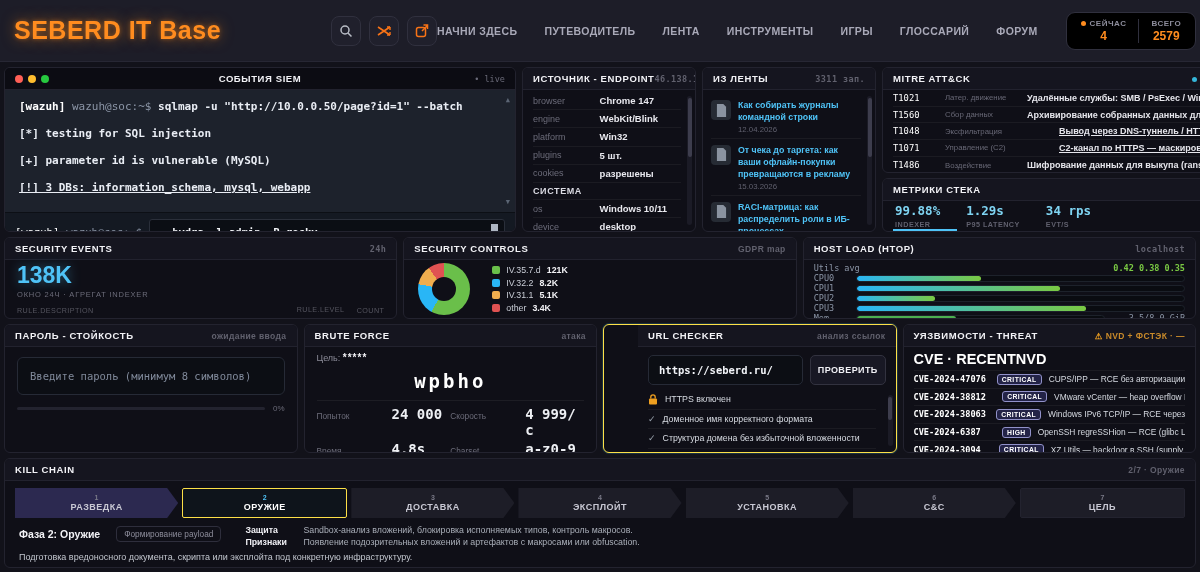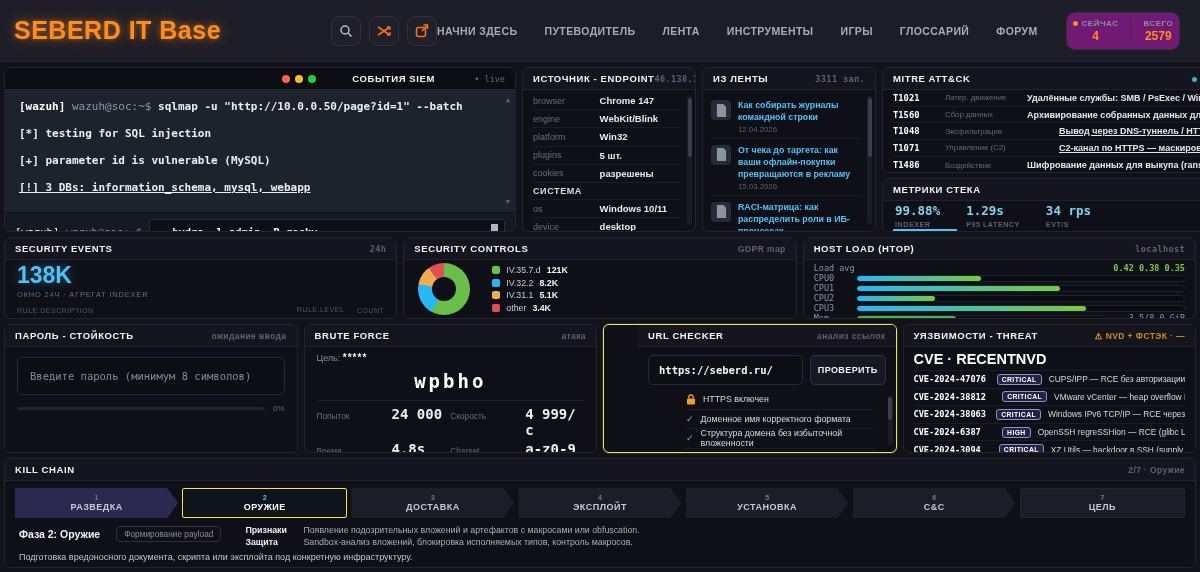--- a/index.html
+++ b/index.html
@@ -6,41 +6,41 @@
   html,body { width:1200px; height:572px; overflow:hidden; }
   body { background:#12121a; font-family:"Liberation Sans",sans-serif; color:#e6e6ea; font-size:10px; }
 
   
   .topbar { height:62px; display:flex; align-items:center; padding:0 26px 0 14px; background:#1d1d28; border-bottom:1px solid #272734; }
   .logo { font-size:25px; font-weight:800; color:#ff8c1f; letter-spacing:.5px; text-shadow:0 0 14px rgba(255,140,31,.55),0 0 4px rgba(255,140,31,.4); white-space:nowrap; }
   .hdr-icons { display:flex; gap:8px; margin-left:110px; }
   .icon-btn { width:30px; height:30px; border:1px solid #30303e; border-radius:8px; background:#20202c; display:flex; align-items:center; justify-content:center; cursor:pointer; }
   .nav { display:flex; gap:27px; margin-left:auto; align-items:center; }
   .nav-item { font-size:10.5px; font-weight:700; color:#a9a9b8; letter-spacing:.4px; cursor:pointer; white-space:nowrap; }
-  .hdr-stats { display:flex; align-items:stretch; gap:12px; border:1px solid #30303e; border-radius:9px; padding:6px 6px; margin-left:28px; background:#701a75; }
+  .hdr-stats { display:flex; align-items:stretch; gap:12px; border:1px solid #30303e; border-radius:9px; padding:6px 14px; margin-left:28px; background:#000000; }
   .stat-cell { display:flex; flex-direction:column; align-items:center; gap:1px; }
   .stat-label { font-size:8px; font-weight:700; color:#8d8d9c; letter-spacing:.5px; display:flex; align-items:center; gap:4px; }
   .stat-dot { width:5px; height:5px; border-radius:50%; background:#ff8c1f; }
   .stat-value { font-size:12px; font-weight:800; color:#ff8c1f; }
   .stat-divider { width:1px; background:#30303e; }
 
   
   .main { padding:5px 4px 4px; display:flex; flex-direction:column; gap:5px; height:510px; }
   .row1 { display:grid; grid-template-columns:512px 174px 174px 1fr; gap:6px; height:165px; }
   .row2 { display:grid; grid-template-columns:1fr 1fr 1fr; gap:6px; height:82px; }
   .row3 { display:grid; grid-template-columns:1fr 1fr 1fr 1fr; gap:6px; height:129px; }
   .row4 { flex:1; }
 
   .panel { background:#0f0f17; border:1px solid #23232f; border-radius:6px; overflow:hidden; display:flex; flex-direction:column; position:relative; }
   .phead { height:22px; min-height:22px; padding:0 10px; display:flex; align-items:center; justify-content:space-between; background:#15151f; border-bottom:1px solid #22222e; }
   .ptitle { font-size:9.5px; font-weight:800; letter-spacing:.6px; color:#f2f2f6; white-space:nowrap; }
   .pbadge { font-size:8.5px; font-weight:600; color:#61616e; letter-spacing:.4px; white-space:nowrap; }
 
   
-  .term-head { background:#0c0c13;justify-content:flex-end; }
+  .term-head { background:#0c0c13; }
   .dots { display:flex; gap:5px; width:70px; }
   .dot { width:8px; height:8px; border-radius:50%; }
   .term-title { font-size:9.5px; font-weight:800; letter-spacing:.6px; color:#f2f2f6; }
   .term-live { width:70px; text-align:right; font-size:8.5px; color:#6a6a78; font-family:"DejaVu Sans Mono",monospace; }
   .term-body { flex:1; background:#1d222c; padding:10px 14px 4px; font-family:"DejaVu Sans Mono",monospace; font-size:11px; font-weight:700; color:#e9edf4; position:relative; }
   .term-line { margin-bottom:14px; white-space:nowrap; }
   .t-tag { color:#ffffff; } .t-prompt { color:#8b95a6; font-weight:400; } .t-underline { text-decoration:underline; }
   .term-scroll { position:absolute; right:5px; top:6px; bottom:6px; display:flex; flex-direction:column; justify-content:space-between; align-items:center; font-size:7px; color:#5b6574; }
   .term-input-row { background:#141922; border-top:1px solid #0c0f15; padding:6px 10px; display:flex; align-items:center; gap:7px; font-family:"DejaVu Sans Mono",monospace; font-size:10.5px; }
   .term-input { flex:1; background:#0b0e14; border:1px solid #2a2f3a; border-radius:3px; height:26px; display:flex; align-items:center; justify-content:space-between; padding:0 6px 0 22px; font-weight:700; color:#f2f4f8; }
@@ -60,21 +60,21 @@
   .feed-item { display:flex; gap:7px; padding:5px 0 4px; border-bottom:1px solid rgba(255,255,255,.05); cursor:pointer; }
   .feed-ic { width:20px; height:20px; min-width:20px; border-radius:4px; background:#262b34; display:flex; align-items:center; justify-content:center; margin-top:1px; }
   .feed-title { font-size:8.8px; font-weight:600; color:#4fc3f7; line-height:1.25; }
   .feed-date { font-size:7.8px; color:#60606e; margin-top:2px; }
 
   
   .mitre-dot { width:5px; height:5px; border-radius:50%; background:#35b6d9; display:inline-block; margin-right:5px; vertical-align:middle; }
   .mitre-body { flex:1; padding:0 10px; }
   .mitre-row { display:flex; align-items:center; height:16.7px; border-bottom:1px solid rgba(255,255,255,.05); }
   .mitre-row:last-child { border-bottom:none; }
-  .m-id { width:52px; font-family:"DejaVu Sans Mono",monospace; font-size:8.8px; font-weight:700; color:#ffffff; }
+  .m-id { width:52px; font-family:"DejaVu Sans Mono",monospace; font-size:8.8px; font-weight:400; color:#ffffff; }
   .m-tactic { width:82px; font-size:7.8px; color:#686876; }
   .m-desc { font-size:9px; color:#e6e6ec; font-weight:600; white-space:nowrap; overflow:hidden; }
   .m-link { text-decoration:underline; font-weight:800; cursor:pointer;padding-left:32px; }
 
   
   .stack-body { flex:1; display:flex; gap:26px; align-items:center; padding:0 12px; position:relative; }
   .metric { display:flex; flex-direction:column; gap:2px; }
   .metric-val { font-family:"DejaVu Sans Mono",monospace; font-size:12.5px; font-weight:800; color:#7fd4f2; }
   .metric-lab { font-size:7.2px; font-weight:700; letter-spacing:.5px; color:#60606e; }
   .stack-underline { position:absolute; left:10px; bottom:0; width:64px; height:2px; background:#4fc3f7; }
@@ -123,21 +123,21 @@
   .bf-sl { font-size:8.3px; color:#6c6c7a; width:52px; }
   .bf-sv { font-family:"DejaVu Sans Mono",monospace; font-size:14px; font-weight:800; color:#eef0f4; }
   .bf-btn { margin-top:6px; height:22px; border:1px solid #2c2c3a; border-radius:4px; background:#151521; display:flex; align-items:center; justify-content:center; font-size:9.5px; font-weight:800; letter-spacing:.5px; color:#e8e8ee; cursor:pointer; }
 
   
   .url-panel { border:1px solid #fde047; box-shadow:0 0 0 1px rgba(47,143,174,.25);padding-left:34px; }
   .url-body { flex:1; padding:8px 10px 2px; position:relative; overflow:hidden; }
   .url-form { display:flex; gap:7px; }
   .url-input { flex:1; height:30px; background:#0c0e14; border:1px solid #262a36; border-radius:5px; padding:0 10px; font-family:"DejaVu Sans Mono",monospace; font-size:10.5px; font-weight:700; color:#f2f4f8; outline:none; }
   .url-btn { width:82px; height:30px; border:1px solid #32323f; border-radius:5px; background:#181824; font-size:9px; font-weight:800; letter-spacing:.4px; color:#f0f0f5; cursor:pointer; display:flex; align-items:center; justify-content:center; }
-  .url-list { margin-top:5px; padding-right:10px;margin-left:38px; }
+  .url-list { margin-top:5px; padding-right:10px; }
   .url-check { display:flex; align-items:center; gap:7px; height:19.5px; border-bottom:1px solid rgba(255,255,255,.05); font-size:8.8px; color:#d7dbe2; }
   .uc-lock { color:#f0a020; font-size:10px; }
   .uc-check { color:#9aa3ae; font-size:9px; }
 
   
   .th-badge { color:#c98a2a; }
   .th-warn { color:#f0a020; margin-right:3px; }
   .th-body { flex:1; padding:2px 10px 2px; }
   .th-title { font-size:14.5px; font-weight:600; color:#ffffff; padding:2px 0 3px; }
   .cve-row { display:flex; align-items:center; gap:7px; height:17.6px; border-top:1px solid rgba(255,255,255,.05); }
@@ -448,21 +448,21 @@
       </div>
     </div>
 
     <div class="panel">
       <div class="phead">
         <div class="ptitle">HOST LOAD (HTOP)</div>
         <div class="pbadge" style="font-family:'DejaVu Sans Mono',monospace">localhost</div>
       </div>
       <div class="hl-body">
         <div class="hl-row">
-          <span class="hl-lab" style="width:auto">Load avg</span>
+          <span class="hl-lab" style="width:auto">Utils avg</span>
           <span class="hl-load-vals">0.42 0.38 0.35</span>
         </div>
         <div class="hl-row">
             <span class="hl-lab">CPU0</span>
             <span class="hl-track">
               <span class="hl-fill" style="width: 38%; display: block;"></span>
             </span>
           </div>
         <div class="hl-row">
             <span class="hl-lab">CPU1</span>
@@ -647,25 +647,25 @@
           <span class="ph-num">7</span>
           <span class="ph-label">ЦЕЛЬ</span>
         </div>
     </div>
     <div class="kc-details">
       <div class="kc-line1">
         <span class="kc-phase-name">Фаза 2: Оружие</span>
         <span class="kc-tag">Формирование payload</span>
         <div class="kc-facts">
           <div class="kc-fact">
+              <span class="kc-fl">Защита</span>
+              <span class="kc-fv">Sandbox-анализ вложений, блокировка исполняемых типов, контроль макросов.</span>
+            </div>
+          <div class="kc-fact">
               <span class="kc-fl">Признаки</span>
               <span class="kc-fv">Появление подозрительных вложений и артефактов с макросами или obfuscation.</span>
             </div>
-          <div class="kc-fact">
-              <span class="kc-fl">Защита</span>
-              <span class="kc-fv">Sandbox-анализ вложений, блокировка исполняемых типов, контроль макросов.</span>
-            </div>
         </div>
       </div>
       <div class="kc-desc">Подготовка вредоносного документа, скрипта или эксплойта под конкретную инфраструктуру.</div>
     </div>
   </div>
 </div>
 
 </body></html>

